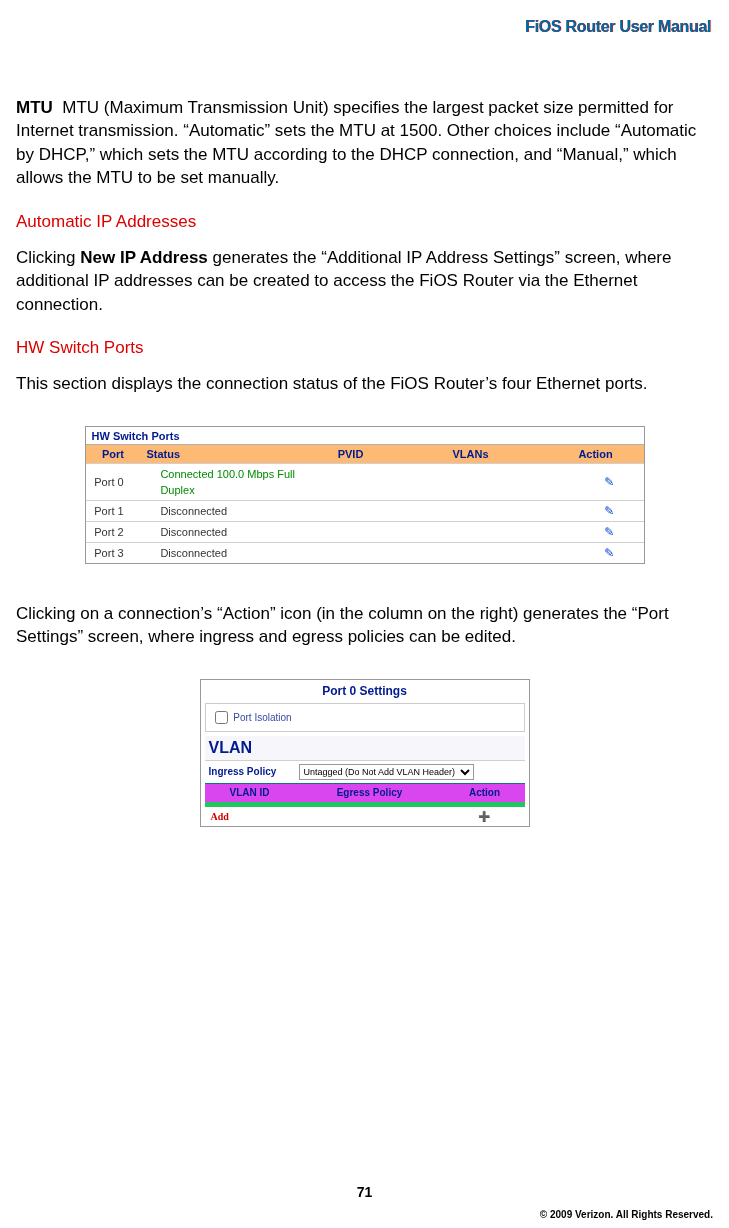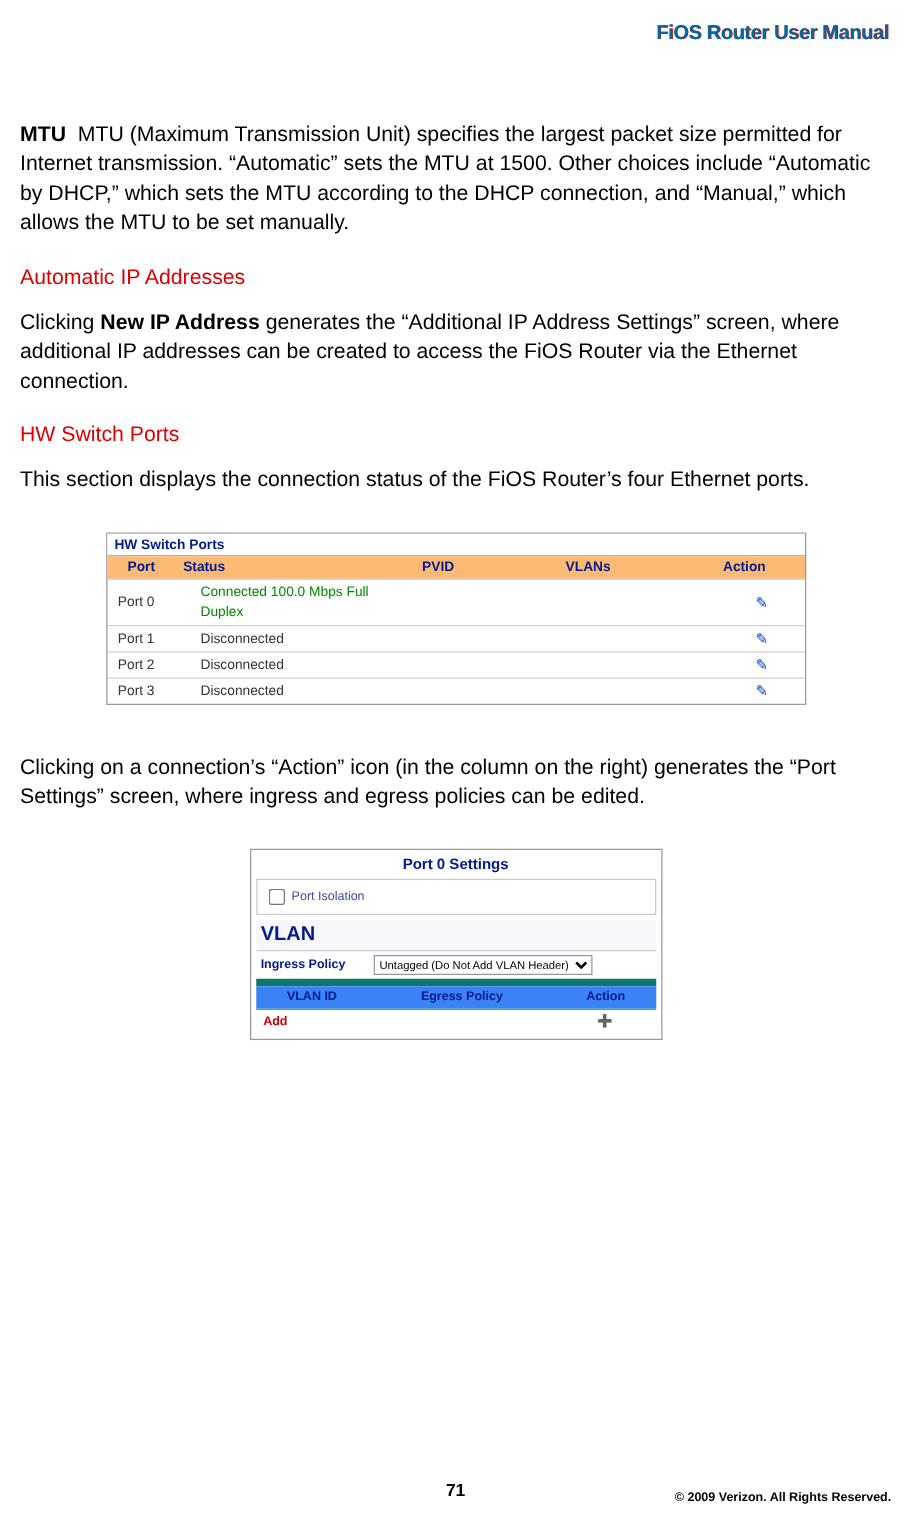--- a/index.html
+++ b/index.html
@@ -112,60 +112,60 @@
     color:#001a8f;
     font-weight:700;
     padding:3px 4px;
     font-size:16px;
   }
   .ps-ingress {
     display:flex;
     align-items:center;
     padding:3px 4px;
     border-top:1px solid #d0d0d0;
-    border-bottom:6px solid #0f766e;
+    border-bottom:1px solid #0f766e;
   }
   .ps-ingress .lbl { color:#001a8f; font-weight:700; width:90px; }
   .ps-ingress select {
     font-size:9px; height:16px; max-width:200px;
     border:1px solid #999; background:#fff;
   }
   .ps-cols {
     display:flex;
     color:#001a8f;
     font-weight:700;
-    background:#3b82f6;
+    background:#d946ef;
     height:18px; line-height:18px;
   }
   .ps-c1{ width:90px; text-align:center; }
   .ps-c2{ width:150px; text-align:center; }
   .ps-c3{ width:80px; text-align:center; }
   .ps-add {
     display:flex;
-    border-top:1px solid #22c55e;
-    height:20px; line-height:20px;
+    border-top:5px solid #22c55e;
+    height:20px; line-height:20px;font-family:Liberation Serif, serif;
   }
   .ps-add .ps-c1 { color:#c00; font-weight:700; text-align:left; padding-left:6px;}
   .ps-add .ps-c3 { color:#e08000; text-align:center; }
   .ps-buttons { text-align:center; margin-top:10px; }
   .ps-buttons button {
     background:#001a8f; color:#fff; border:none;
     font-size:10px; font-weight:700;
     padding:2px 12px; margin:0 3px; cursor:pointer;
   }
   .page-num {
     position:absolute;
     bottom:28px; left:0; width:100%;
     text-align:center;
     font-weight:900;
     font-size:14px;
   }
   .copyright {
     position:absolute;
-    bottom:24px; right:16px;
+    bottom:8px; right:16px;
     font-size:10px;
     color:#000;
     font-weight:600;
     margin-top:24px;
   }
 </style>
 </head>
 <body>
 
 <div class="page">

